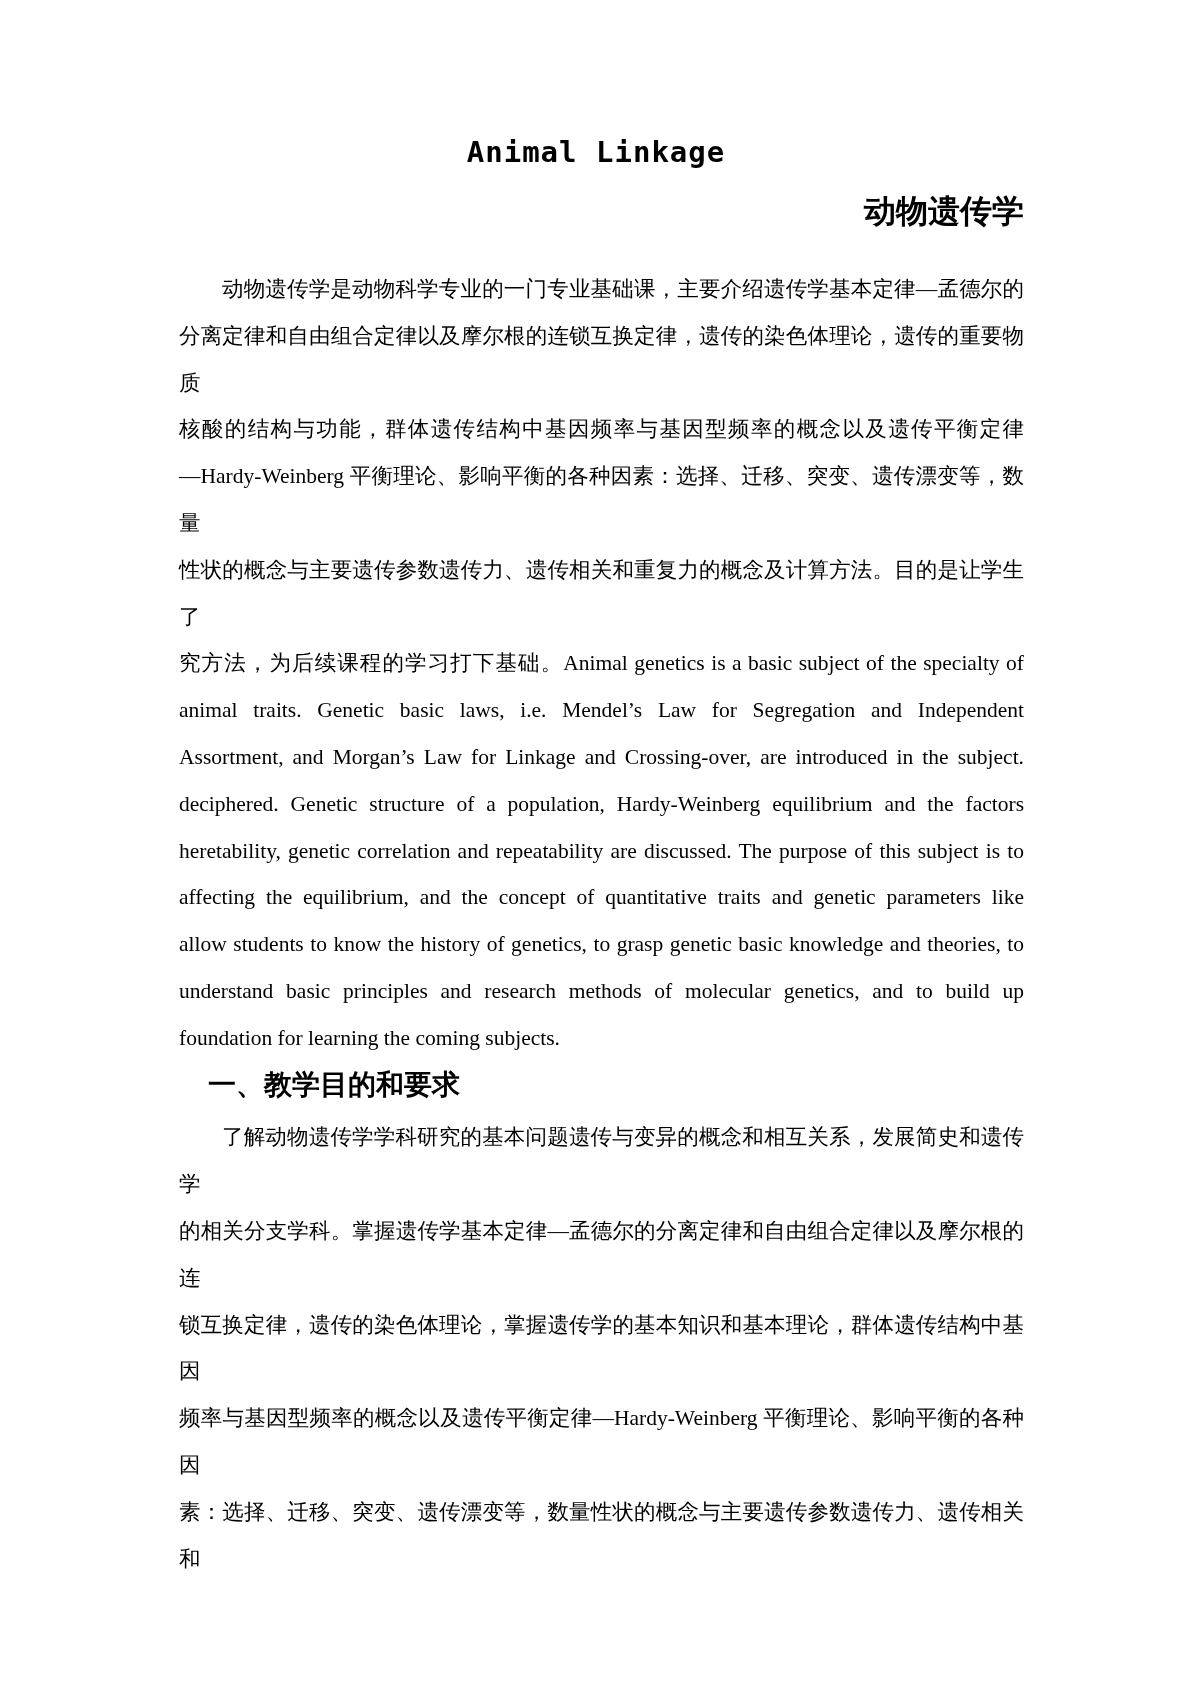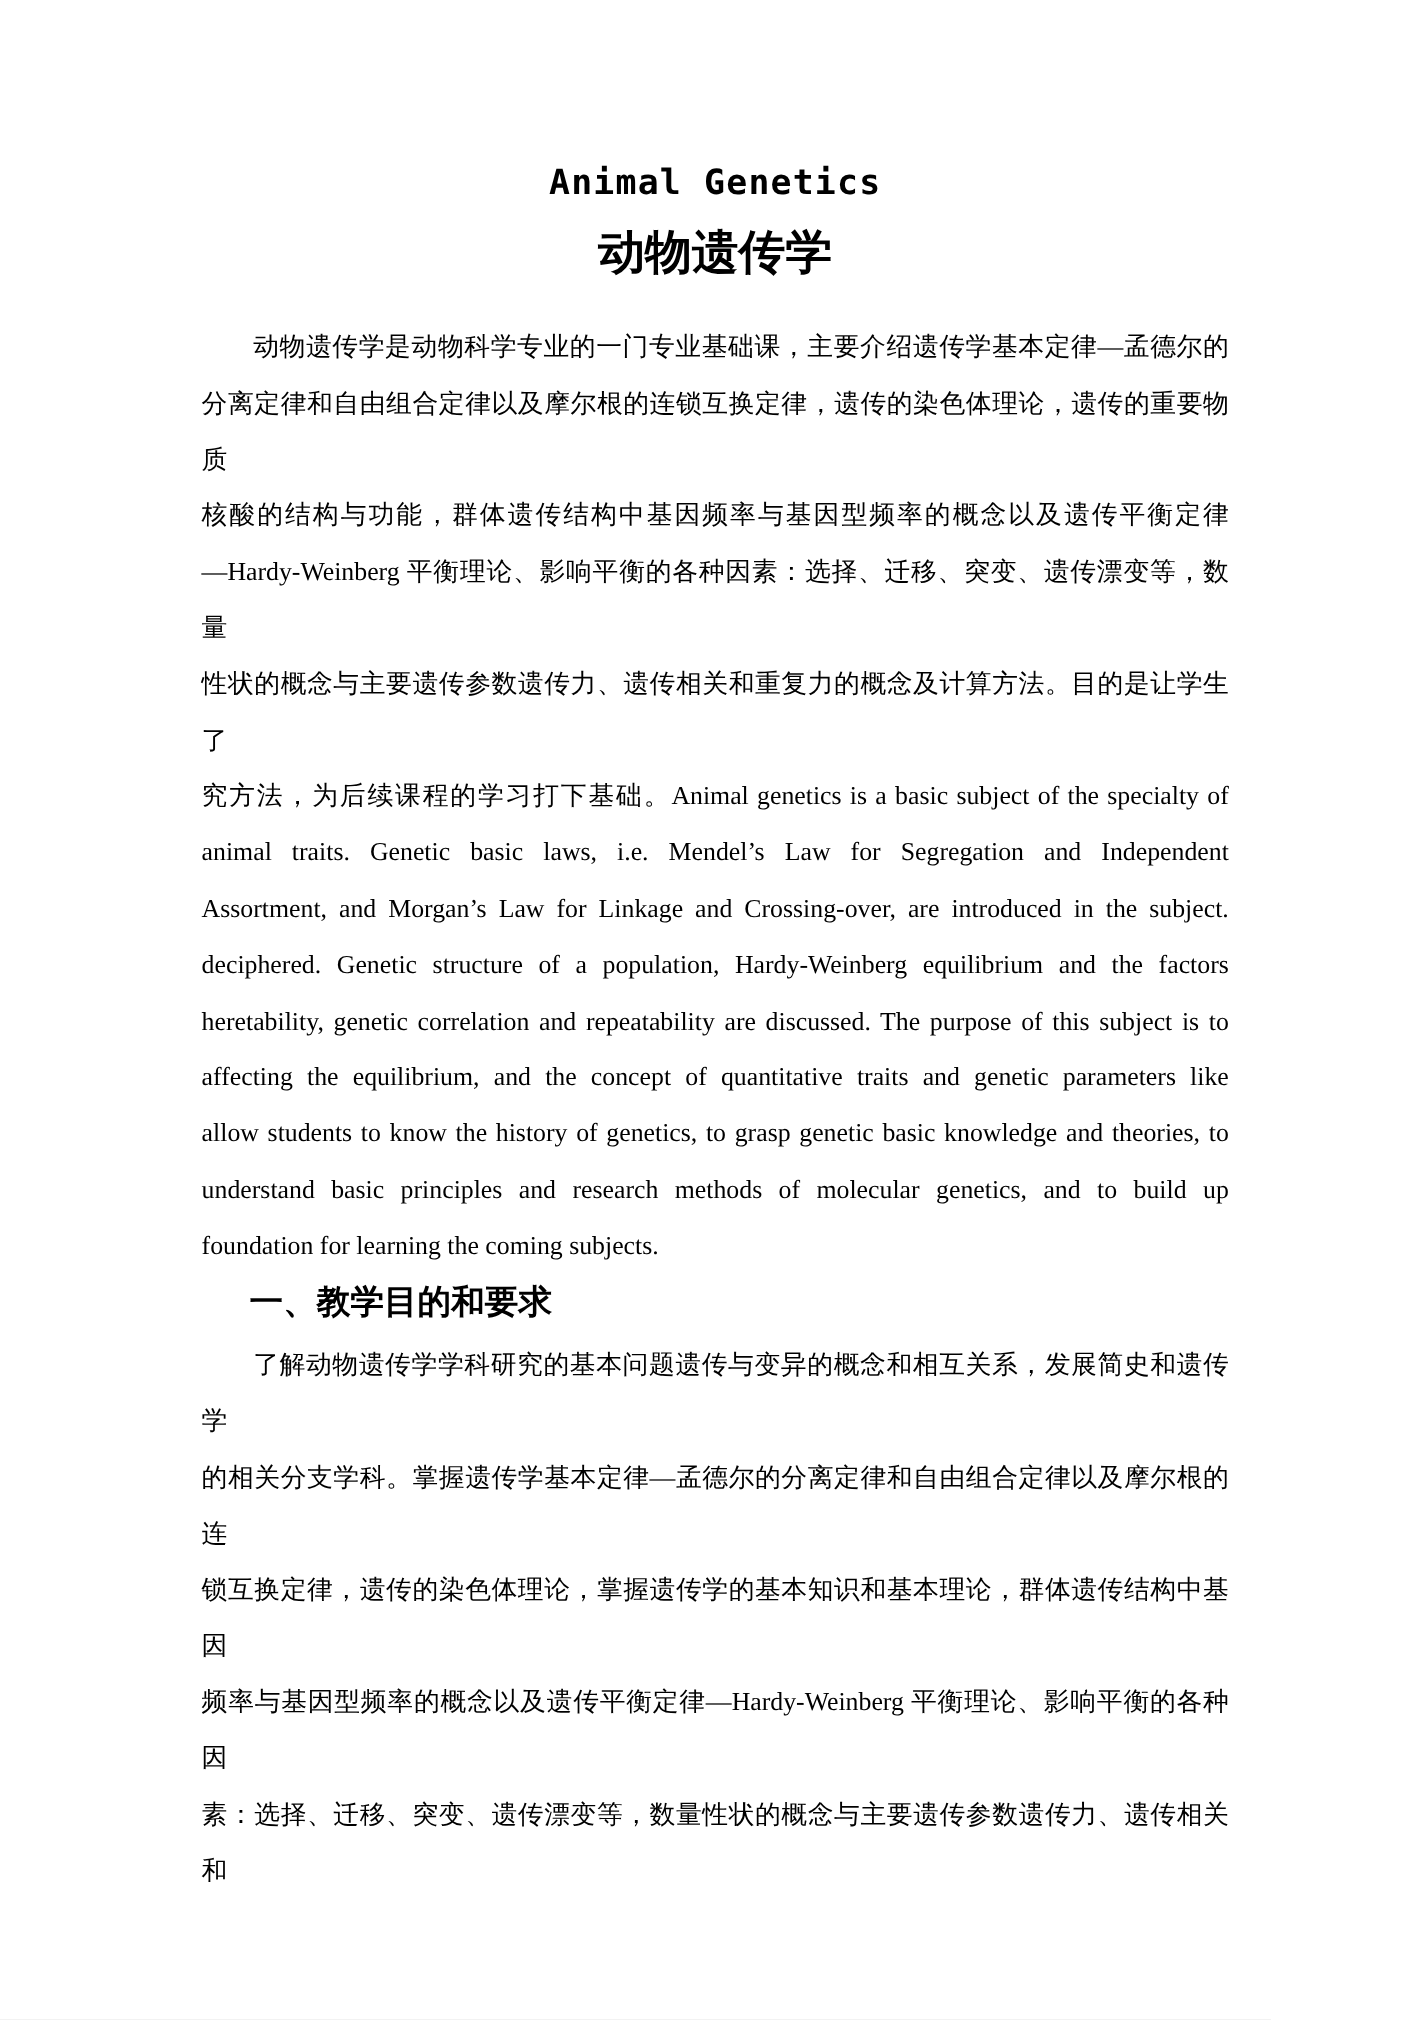--- a/index.html
+++ b/index.html
@@ -20,31 +20,32 @@
   }
   .title-en {
     text-align: center;
     font-family: "DejaVu Sans Mono", monospace;
     font-weight: bold;
     font-size: 29px;
     line-height: 40px;
     letter-spacing: 1px;
   }
   .title-zh {
-    text-align: center;
+    text-align: right;
     font-family: "DejaVu Sans", sans-serif;
     font-weight: bold;
-    font-size: 39px;
+    font-size: 32px;
     line-height: 50px;
     margin-top: 14px;
   }
   .para {
     font-family: "Liberation Serif", serif;
     font-size: 21.5px;
     line-height: 46.8px;
+    margin-left: 11px;
   }
   .para .line {
     text-align: justify;
     text-align-last: justify;
     white-space: nowrap;
     
     white-space: normal;
   }
   .para .line.last {
     text-align-last: left;
@@ -61,21 +62,21 @@
     line-height: 46.8px;
     padding-left: 40px;
     margin-top: 0;
   }
 </style>
 </head>
 <body>
 
 <div class="page">
 
-  <div class="title-en">Animal Genetics</div>
+  <div class="title-en">Animal Linkage</div>
 
   <div class="title-zh">动物遗传学</div>
 
   <div class="para para-intro">
       <div class="line indent">动物遗传学是动物科学专业的一门专业基础课，主要介绍遗传学基本定律—孟德尔的</div>
       <div class="line">分离定律和自由组合定律以及摩尔根的连锁互换定律，遗传的染色体理论，遗传的重要物质</div>
       <div class="line">核酸的结构与功能，群体遗传结构中基因频率与基因型频率的概念以及遗传平衡定律</div>
       <div class="line">—Hardy-Weinberg 平衡理论、影响平衡的各种因素：选择、迁移、突变、遗传漂变等，数量</div>
       <div class="line">性状的概念与主要遗传参数遗传力、遗传相关和重复力的概念及计算方法。目的是让学生了</div>
       <div class="line">究方法，为后续课程的学习打下基础。Animal genetics is a basic subject of the specialty of</div>

